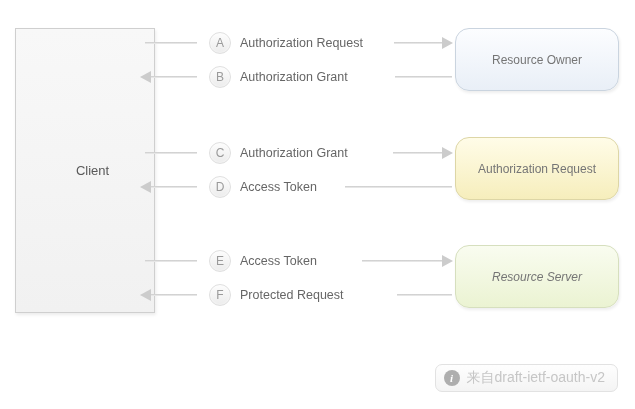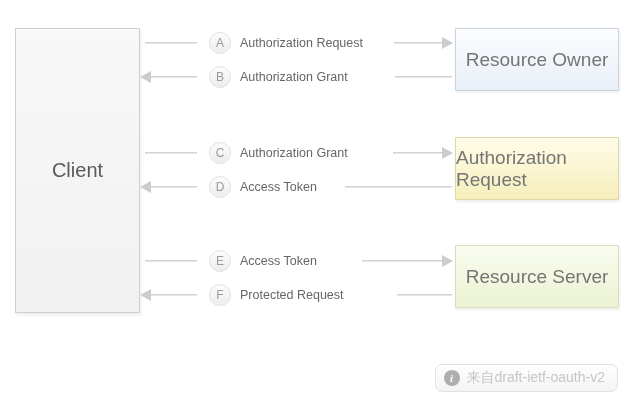--- a/index.html
+++ b/index.html
@@ -7,21 +7,21 @@
     position:relative; width:635px; height:409px; background:#ffffff;
     font-family:"Liberation Sans", sans-serif; overflow:hidden;
   }
 
   
   .client {
     position:absolute; left:15px; top:28px; width:123px; height:283px;
     background:linear-gradient(#f8f8f8,#f1f1f1);
     border:1px solid #cfcfcf; box-shadow:1px 2px 3px rgba(0,0,0,0.08);
     display:flex; align-items:center; justify-content:center;
-    font-size:20px; color:#595959;
+    font-size:13px; color:#595959;padding-left:15px;
   }
 
   
   .row { position:absolute; left:0; width:635px; height:22px; }
   .row-a { top:32px; }
   .row-b { top:66px; }
   .row-c { top:142px; }
   .row-d { top:176px; }
   .row-e { top:250px; }
   .row-f { top:284px; }
@@ -52,28 +52,28 @@
     box-shadow:inset 0 0 2px rgba(255,255,255,0.9);
   }
   .flow-label {
     position:absolute; left:240px; top:0; line-height:22px;
     font-size:12.5px; color:#666;
   }
 
   
   .server {
     position:absolute; left:455px; width:162px; height:61px;
-    border:1px solid #ccc; border-radius:1px;
+    border:1px solid #ccc; border-radius:14px;
     display:flex; align-items:center; justify-content:center;
-    font-size:19px; color:#757575;
+    font-size:12px; color:#757575;
     box-shadow:1px 2px 3px rgba(0,0,0,0.07);
   }
   .server-ro { top:28px;  background:linear-gradient(#fcfdff,#e9eff7); border-color:#cad4df; }
   .server-as { top:137px; background:linear-gradient(#fffce8,#f6eebc); border-color:#ddd6a6; }
-  .server-rs { top:245px; background:linear-gradient(#f9fcf0,#ebf3d2); border-color:#d6dfbe; }
+  .server-rs { top:245px; background:linear-gradient(#f9fcf0,#ebf3d2); border-color:#d6dfbe;font-style:italic; }
 
   
   .badge {
     position:absolute; top:364px; right:17px; height:26px;
     padding:0 12px 0 8px; border:1px solid #e2e2e2; border-radius:7px;
     background:linear-gradient(#fefefe,#f4f4f4);
     display:flex; align-items:center; gap:7px;
   }
   .badge-icon {
     width:16px; height:16px; border-radius:50%; background:#aeaeae;

